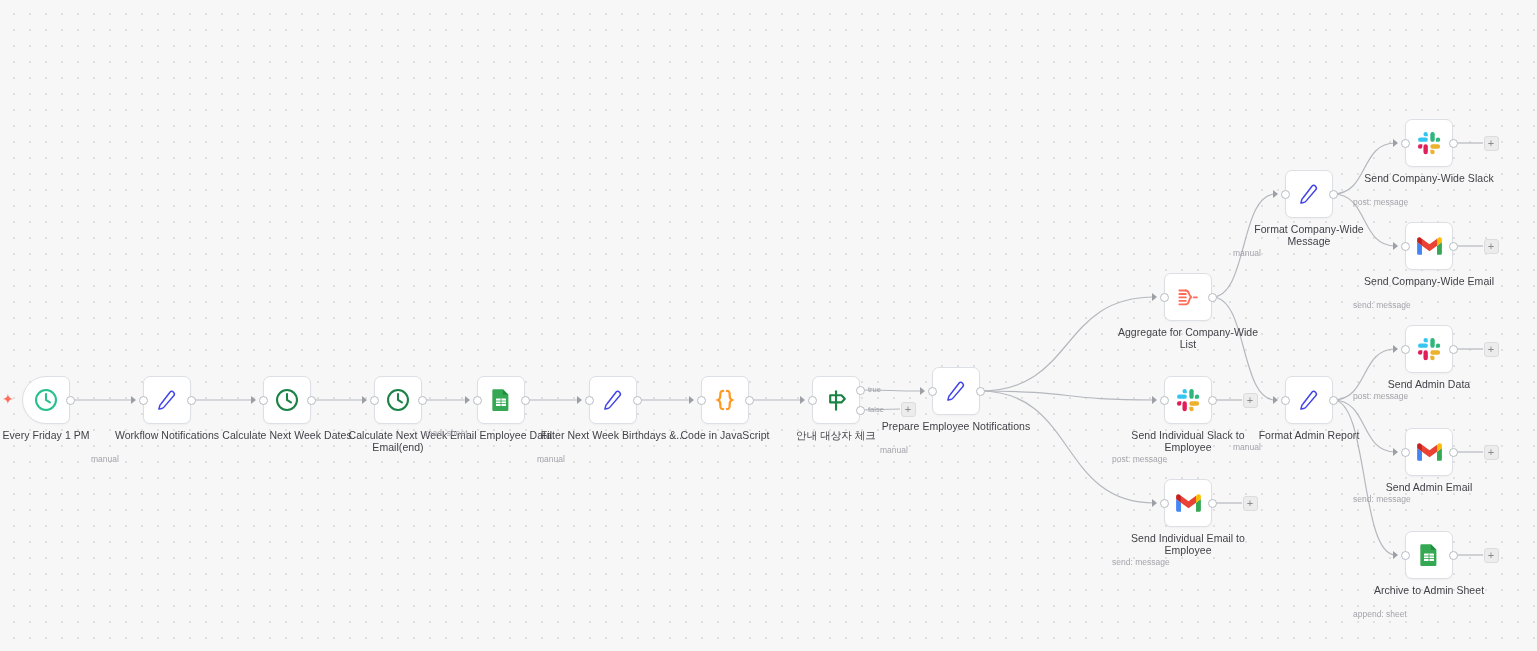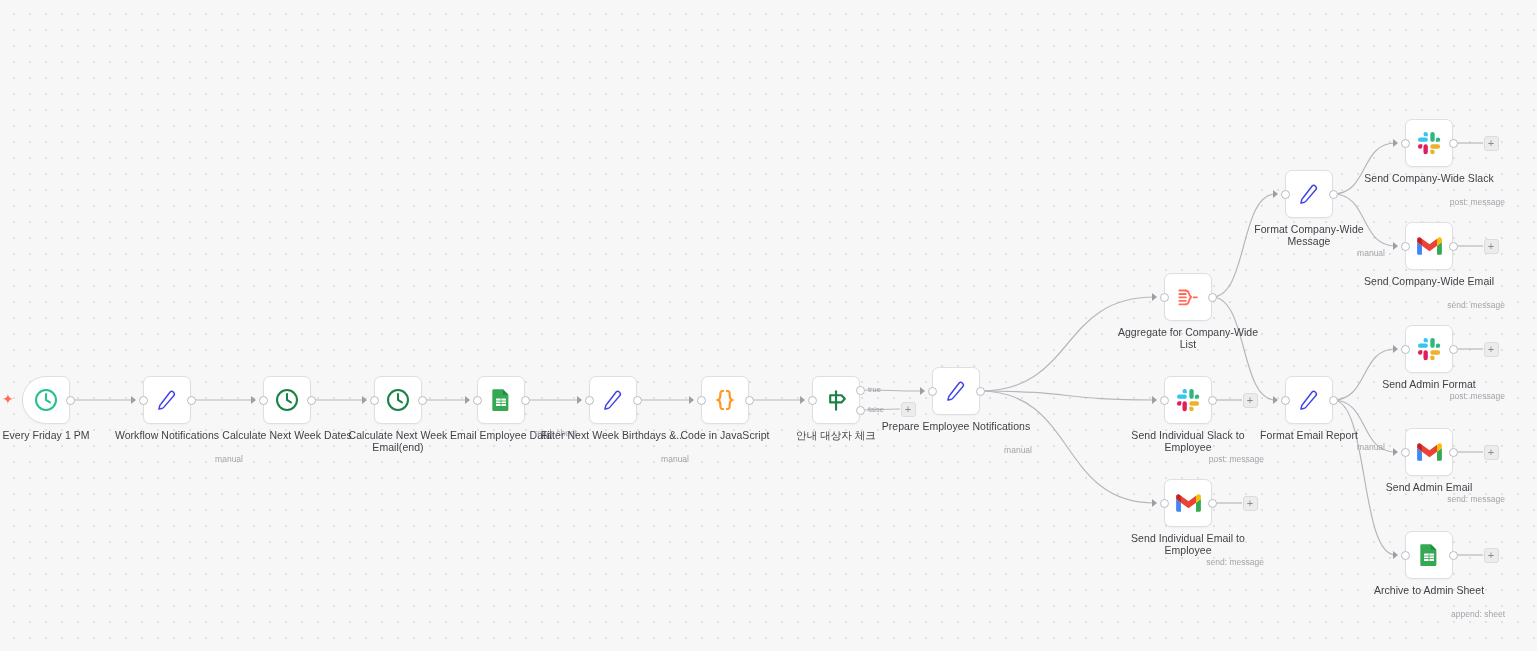--- a/index.html
+++ b/index.html
@@ -27,21 +27,21 @@
   }
   .nbox.trigger{
     border-radius:24px 7px 7px 24px;
   }
   .nlabel{
     position:absolute;left:-76px;top:30px;width:152px;
     text-align:center;font-size:10.5px;line-height:11.5px;
     color:#3f3f46;letter-spacing:0.05px;
   }
   .nsub{
-    position:absolute;left:-76px;width:152px;text-align:right;
+    position:absolute;left:-76px;width:152px;text-align:left;
     font-size:8.5px;color:#a3a3ab;line-height:10px;
   }
 
   
   .port{
     position:absolute;width:9px;height:9px;border-radius:50%;
     background:#fff;border:1.4px solid #b8bcc2;box-sizing:border-box;
   }
   .port.in{left:-28.5px;top:-4.5px;}
   .port.out{left:19.5px;top:-4.5px;}
@@ -312,21 +312,21 @@
         <div class="nbox ">
           <span>
             <svg class="ico" width="26" height="26" viewBox="0 0 24 24">
               <path d="M17.8 4.6c1.1 1.1 1.3 2.4.6 3.2L9.2 18.6c-.5.6-1.3 1-2.1 1.2l-2.6.6.7-2.6c.2-.8.6-1.6 1.2-2.1L15.1 4.4c.7-.8 1.8-.7 2.7.2z" fill="none" stroke="#3f43e8" stroke-width="1.35" stroke-linejoin="round"></path>
             </svg>
           </span>
         </div>
         <div class="arrow"></div>
         <div class="port in"></div>
         <div class="port out"></div>
-        <div class="nlabel">Format Email Report</div>
+        <div class="nlabel">Format Admin Report</div>
         <div class="nsub" style="top:42px">manual</div>
       </div>
       <div class="node" style="left: 1429px; top: 143px;">
         <div class="nbox ">
           <span>
             <svg class="ico" width="25" height="25" viewBox="0 0 24 24">
         <g>
           <path d="M5.1 14.9a2.1 2.1 0 1 1-2.1-2.1h2.1v2.1z" fill="#e01e5a"></path>
                 <path d="M6.2 14.9a2.1 2.1 0 0 1 4.2 0v5.2a2.1 2.1 0 0 1-4.2 0v-5.2z" fill="#e01e5a"></path>
           <path d="M8.3 5.1a2.1 2.1 0 1 1 2.1-2.1v2.1H8.3z" fill="#36c5f0"></path>
@@ -376,21 +376,21 @@
                 <path d="M17 8.3a2.1 2.1 0 0 1-4.2 0V3.1a2.1 2.1 0 0 1 4.2 0v5.2z" fill="#2eb67d"></path>
           <path d="M14.9 18.1a2.1 2.1 0 1 1-2.1 2.1v-2.1h2.1z" fill="#ecb22e"></path>
                 <path d="M14.9 17a2.1 2.1 0 0 1 0-4.2h5.2a2.1 2.1 0 0 1 0 4.2h-5.2z" fill="#ecb22e"></path>
         </g>
             </svg>
           </span>
         </div>
         <div class="arrow"></div>
         <div class="port in"></div>
         <div class="port out"></div>
-        <div class="nlabel">Send Admin Format</div>
+        <div class="nlabel">Send Admin Data</div>
         <div class="nsub" style="top:42px">post: message</div>
       </div>
       <div class="node" style="left: 1429px; top: 452px;">
         <div class="nbox ">
           <span>
             <svg class="ico" width="27" height="27" viewBox="0 0 24 18">
         <path d="M2.2 16.4h3.1V8.3L1 4.9v10a1.5 1.5 0 0 0 1.2 1.5z" fill="#4285f4"></path>
         <path d="M18.7 16.4h3.1A1.5 1.5 0 0 0 23 14.9v-10l-4.3 3.4v8.1z" fill="#34a853"></path>
         <path d="M18.7 2.1v6.2L23 4.9V2.8c0-1.6-1.8-2.5-3.1-1.5l-1.2.8z" fill="#fbbc04"></path>
         <path d="M5.3 8.3V2.1L12 7.1l6.7-5v6.2L12 13.3 5.3 8.3z" fill="#ea4335"></path>

